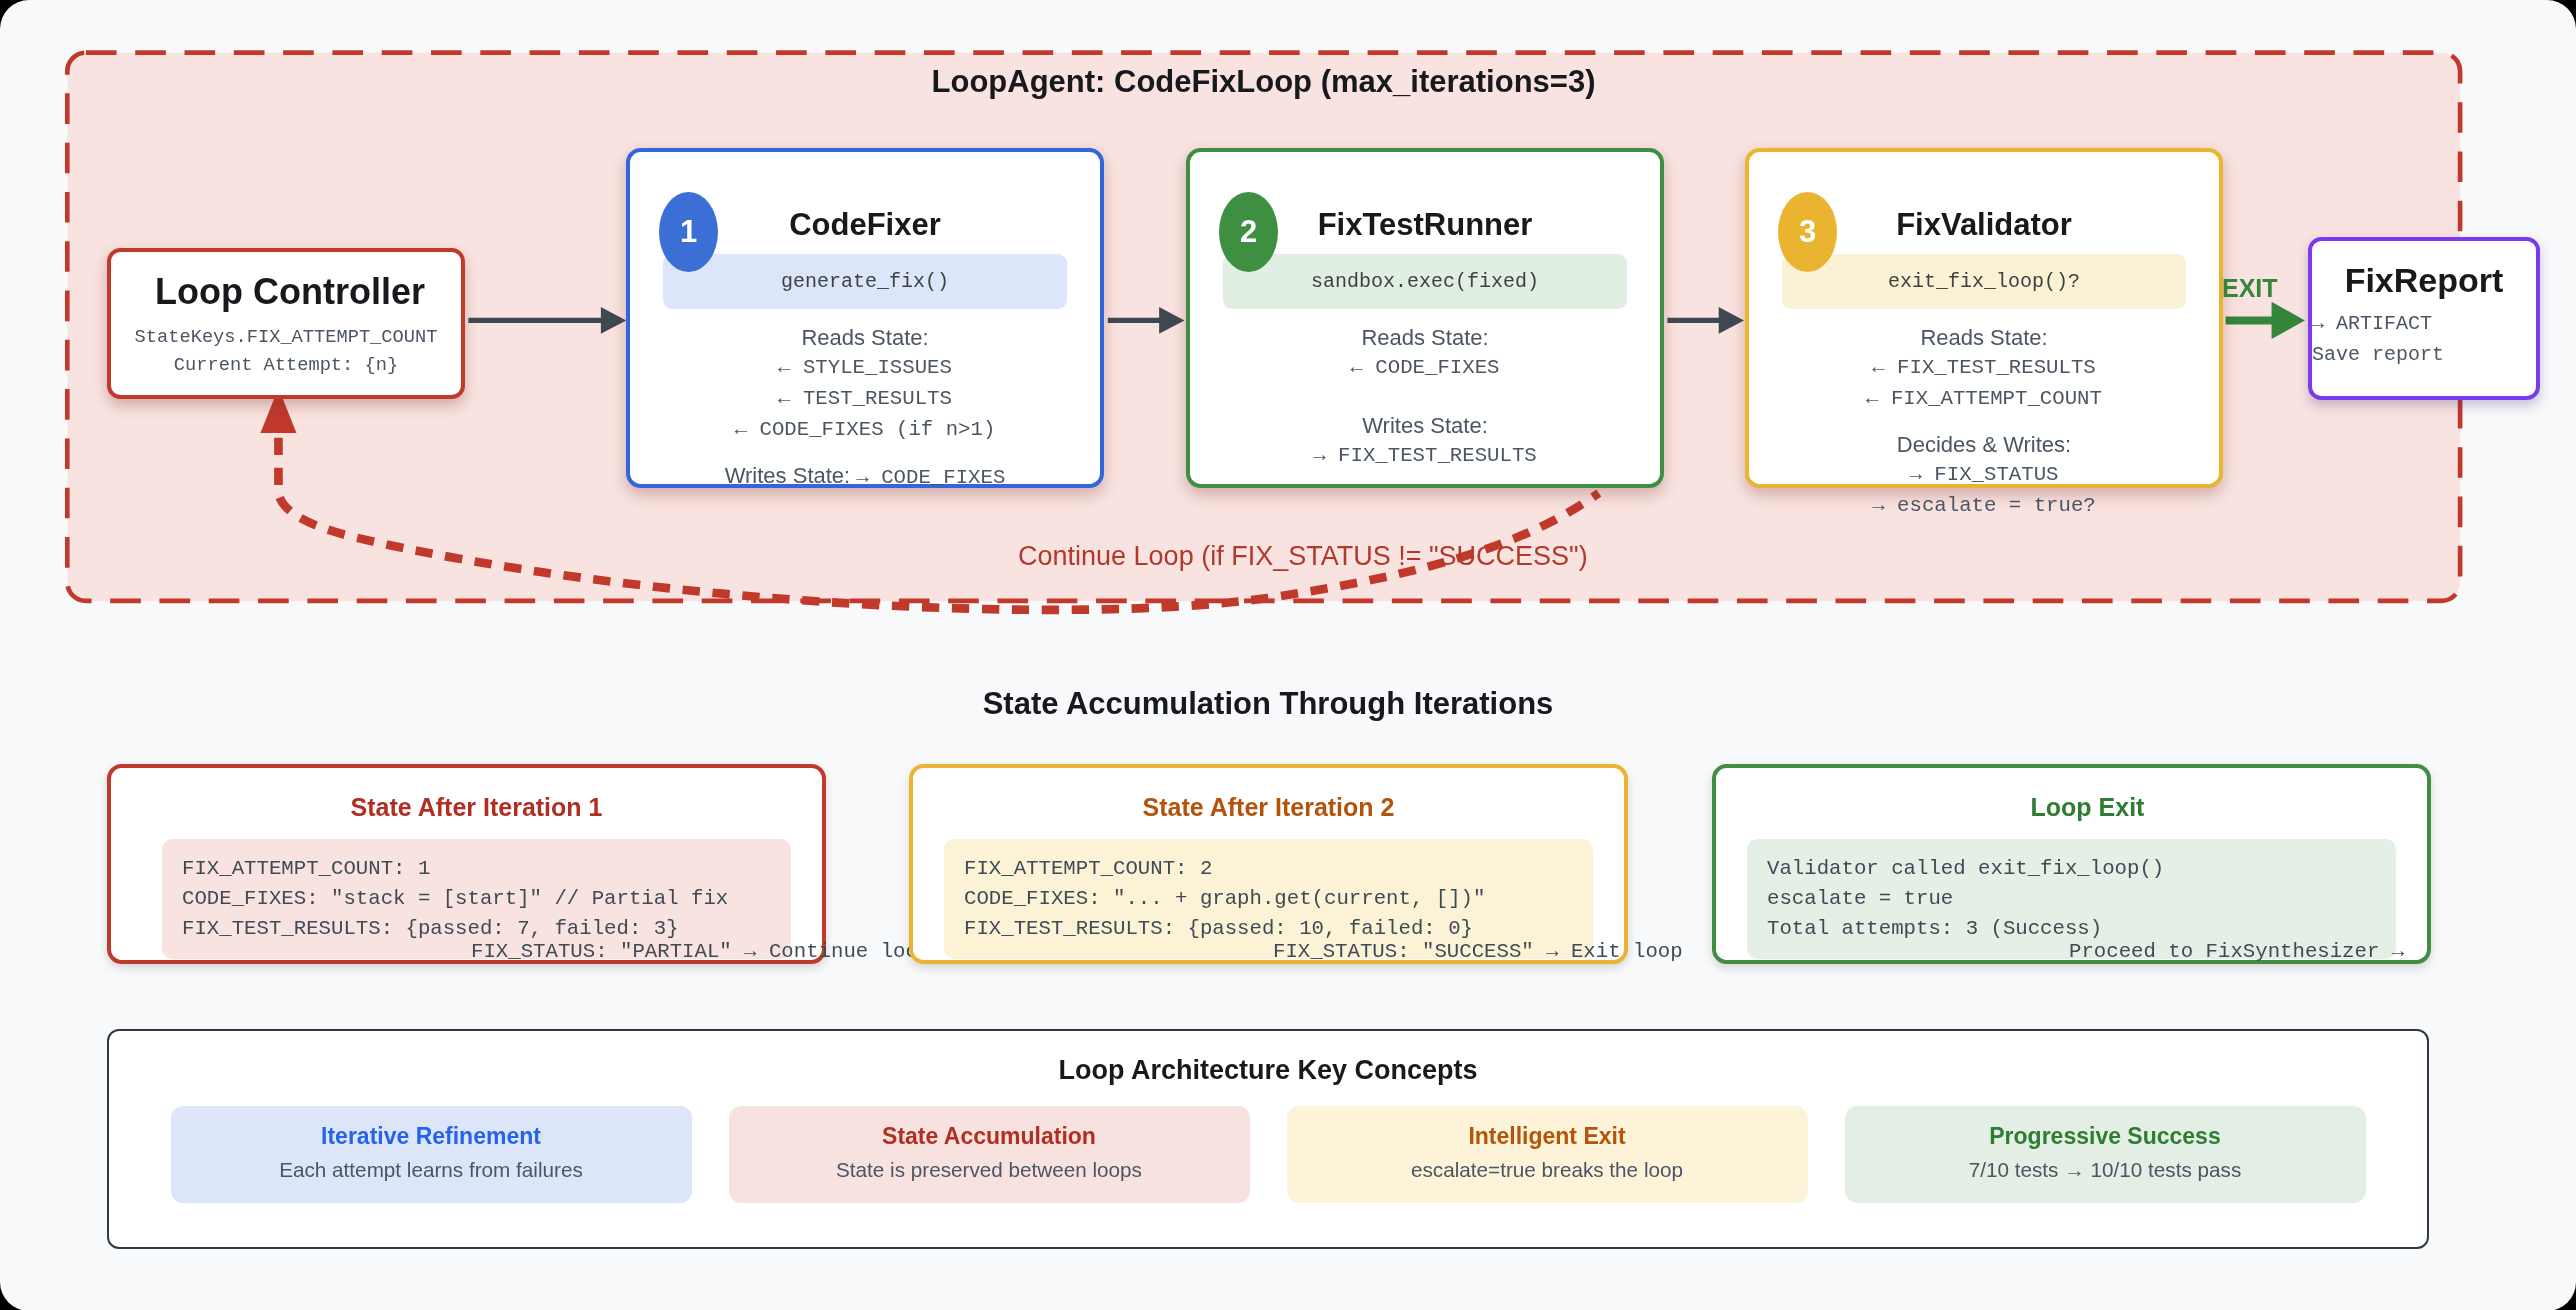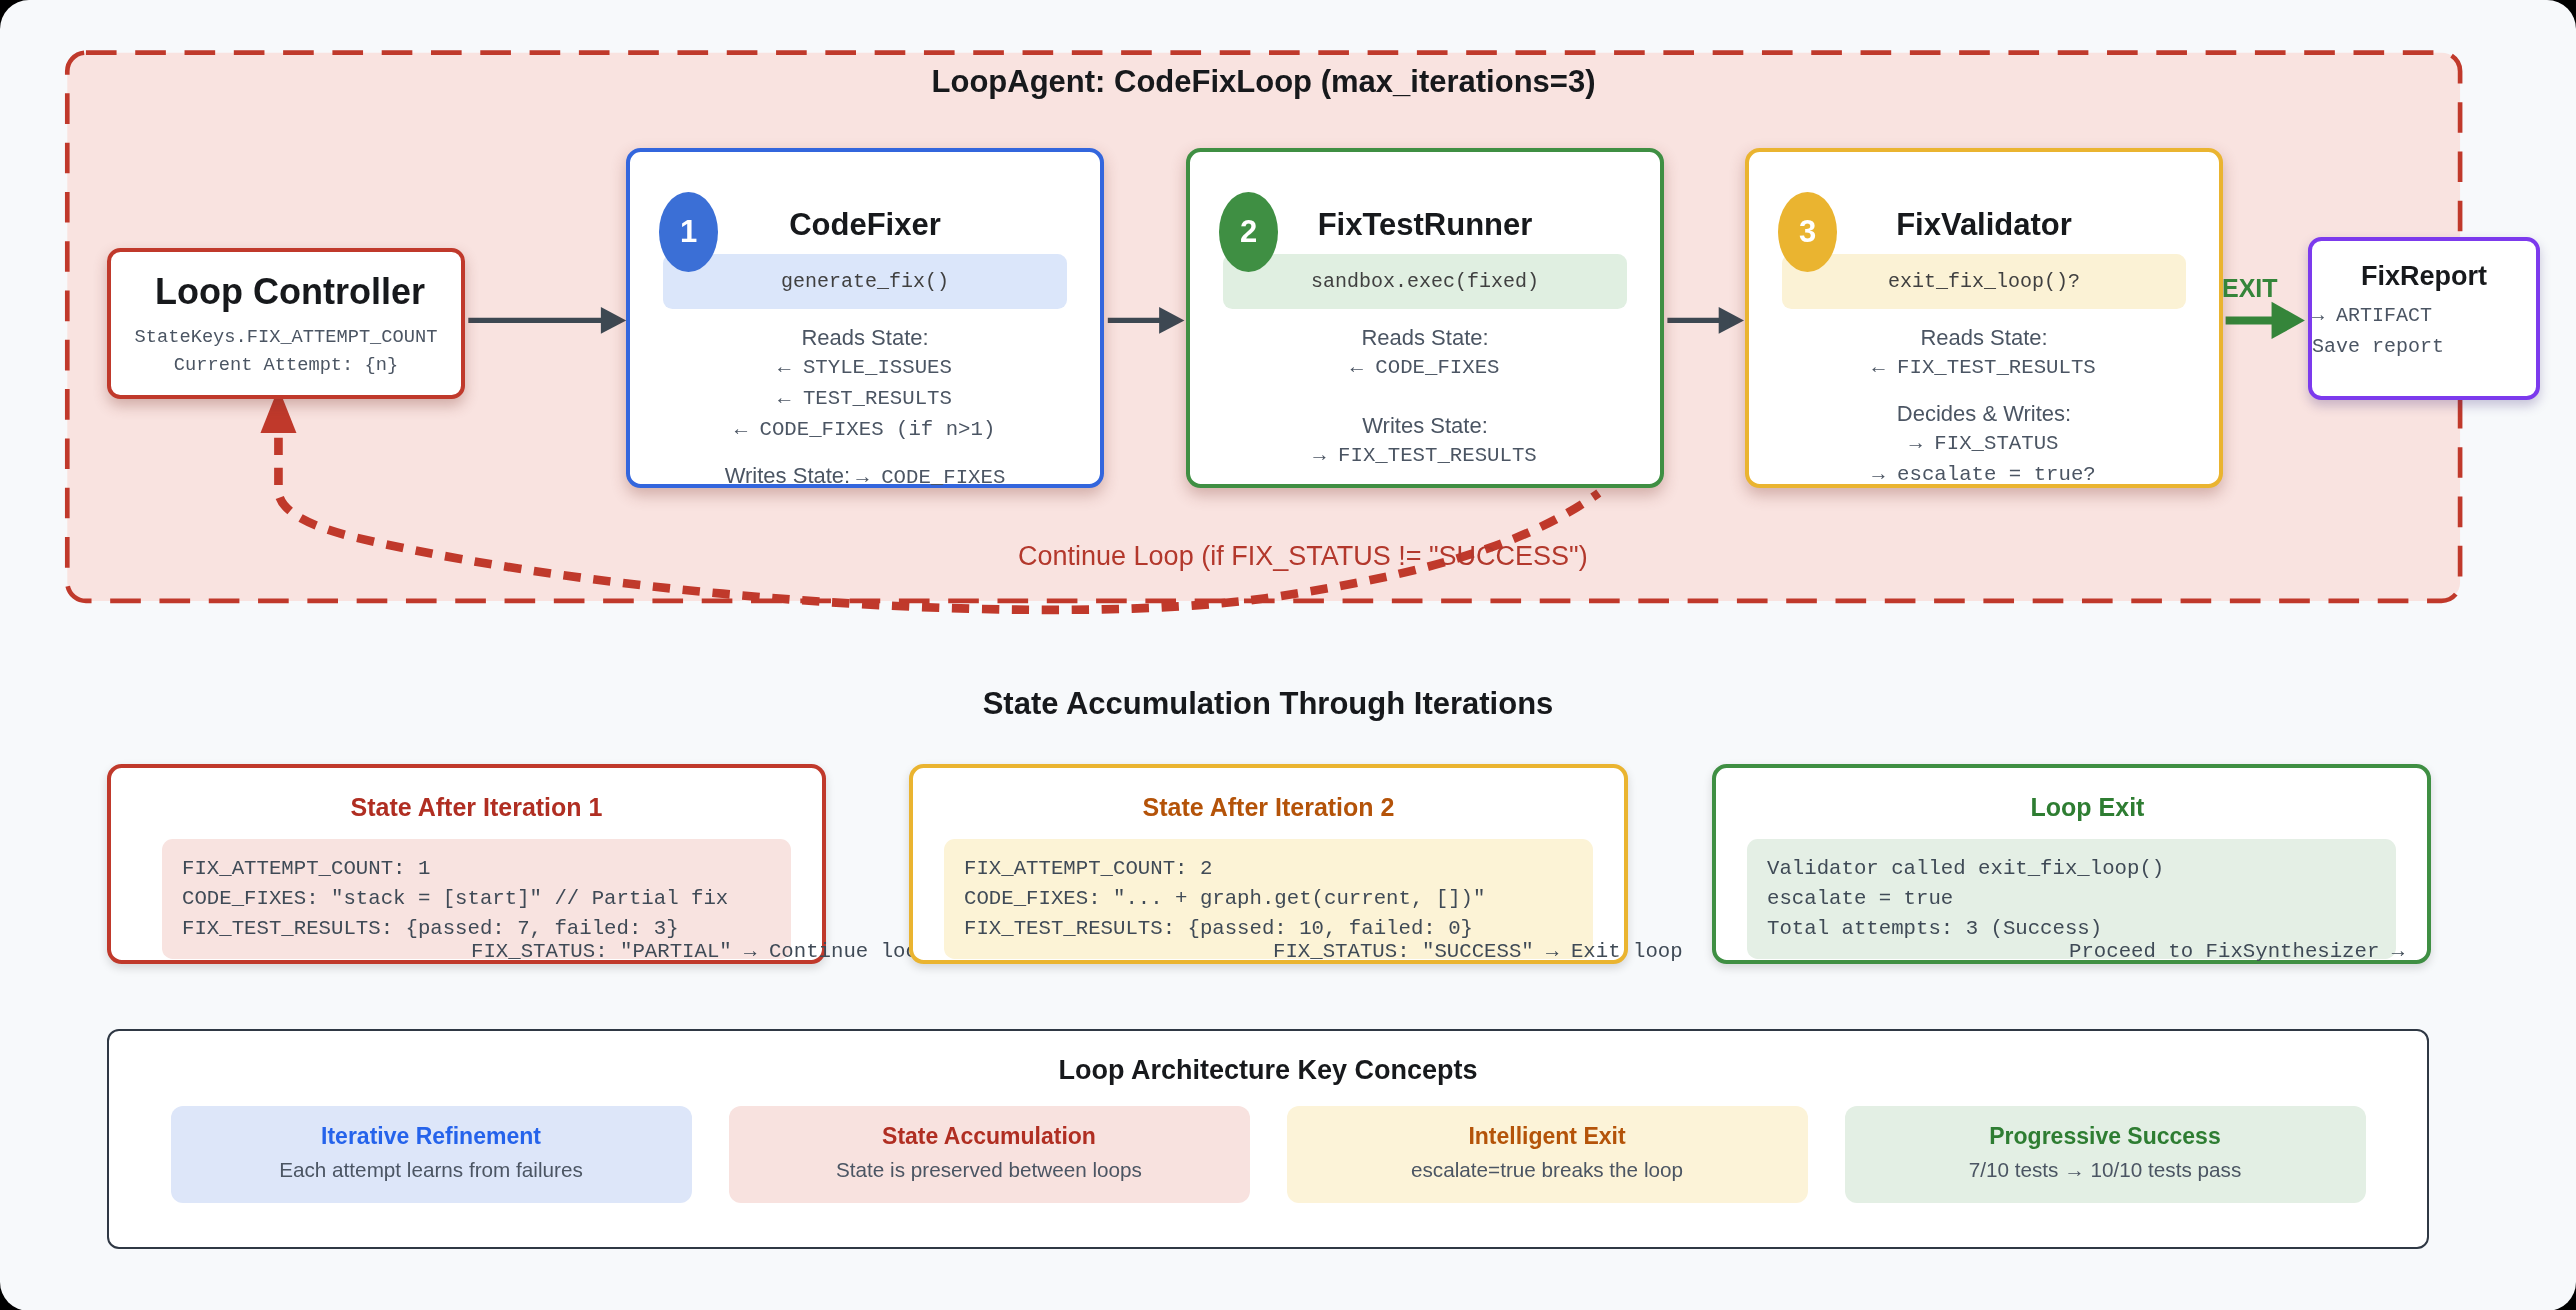--- a/index.html
+++ b/index.html
@@ -39,21 +39,21 @@
   .mline{font-family:"Liberation Mono",monospace;font-size:20.7px;line-height:31px;
          color:#4b5563;text-align:center;white-space:pre;}
   .wrow{margin-top:14.7px;font-size:22px;line-height:31px;color:#4b5563;text-align:center;}
   .wrow .mono{font-size:20.7px;}
 
   .exit-label{left:2222px;top:274px;font-size:25px;font-weight:bold;color:#35853a;}
 
   .report{left:2308px;top:237px;width:232px;height:163px;background:#fff;z-index:3;
           border:4px solid #7c3aed;border-radius:13.3px;box-sizing:border-box;
           box-shadow:0 5.3px 10.7px rgba(60,40,120,.25);}
-  .report .t{margin-top:20px;font-size:27px;font-weight:bold;text-align:center;}
+  .report .t{margin-top:20px;font-size:34px;font-weight:bold;text-align:center;}
   .report .m{margin-top:9.3px;font-size:20px;line-height:29px;color:#4b5563;text-align:left;}
 
   .continue-label{left:1018px;top:541px;font-size:27px;color:#b3382c;white-space:nowrap;}
 
   .sec2-title{left:107px;top:686px;width:2322px;text-align:center;font-size:31px;font-weight:bold;}
 
   
   .sbox{top:764px;width:719px;height:200px;background:#fff;border-radius:14.7px;
         box-sizing:border-box;box-shadow:0 4px 9.3px rgba(0,0,0,.14);}
   .sbox.red  {border:4px solid #c0392b;padding-left:20px;}
@@ -142,20 +142,21 @@
     <div class="lbl gap-big">Writes State:</div>
     <div class="mline">→ FIX_TEST_RESULTS</div>
   </div>
 
   <div class="abs card amber" style="left:1745px;">
     <div class="badge b-amber">3</div>
     <div class="name">FixValidator</div>
     <div class="pill p-amber">exit_fix_loop()?</div>
     <div class="lbl">Reads State:</div>
     <div class="mline">← FIX_TEST_RESULTS</div>
+    <div class="mline">← FIX_ATTEMPT_COUNT</div>
     <div class="lbl gap-mid">Decides &amp; Writes:</div>
     <div class="mline">→ FIX_STATUS</div>
     <div class="mline">→ escalate = true?</div>
   </div>
 
   <div class="abs exit-label">EXIT</div>
 
   <div class="abs report">
     <div class="t">FixReport</div>
     <div class="m mono">→ ARTIFACT</div>

